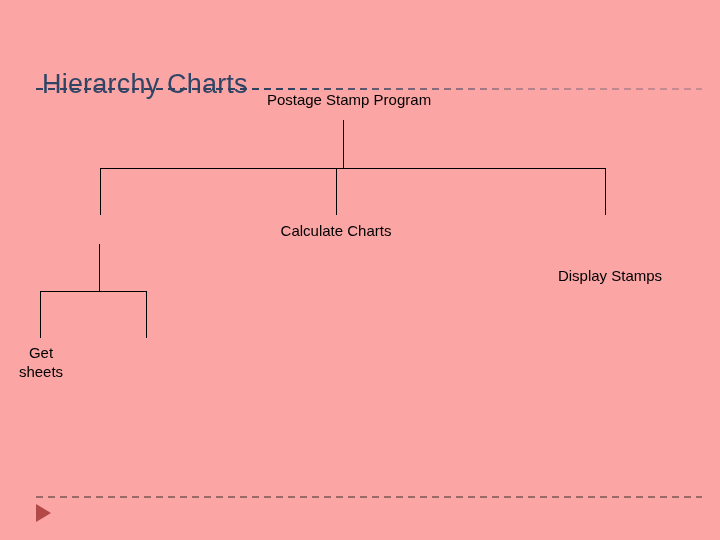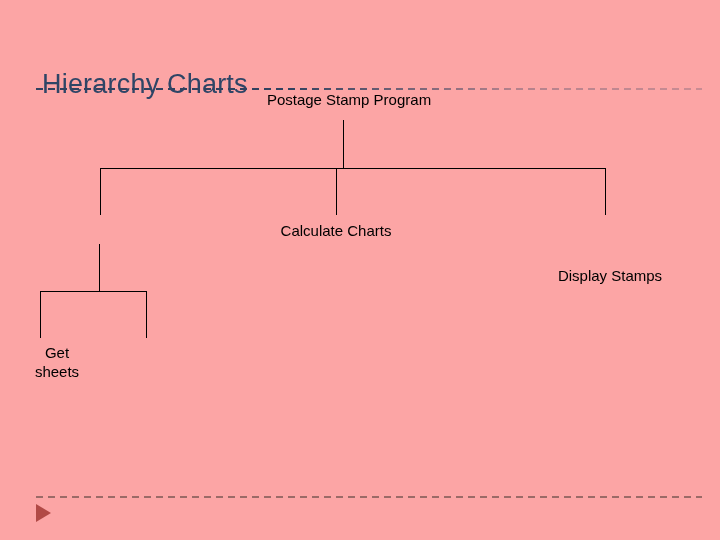--- a/index.html
+++ b/index.html
@@ -83,21 +83,21 @@
     font-size: 15px;
     line-height: 19px;
     color: #000000;
     text-align: center;
     white-space: pre-line;
   }
   #node-root      { left: 238px; top: 90px;  width: 222px; }
   #node-read      { left: 30px;  top: 221px; width: 140px; }
   #node-calculate { left: 240px; top: 221px; width: 192px; }
   #node-display   { left: 520px; top: 221px; width: 180px; margin-top: 45px; }
-  #node-get       { left: 20px;   top: 343px; width: 74px;  }
+  #node-get       { left: 4px;   top: 343px; width: 74px;  }
   #node-validate  { left: 58px;  top: 343px; width: 172px; }
 
   .connector { position: absolute; background: #000000; }
   .v { width: 1px; }
   .h { height: 1px; }
 </style>
 </head>
 <body>
 
 <div id="slide">

